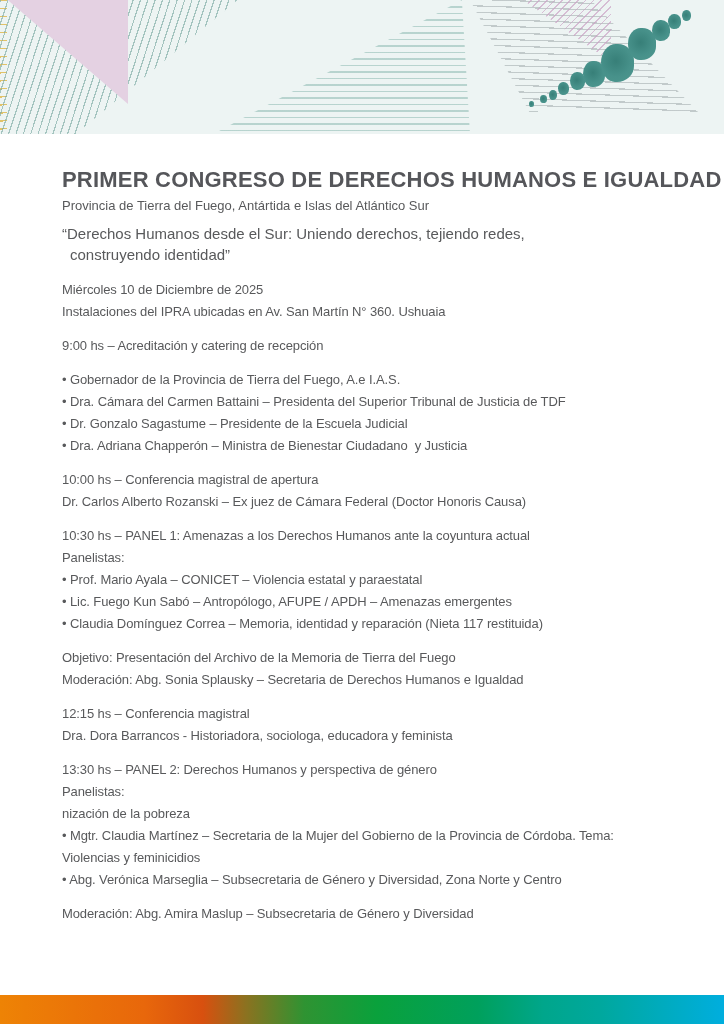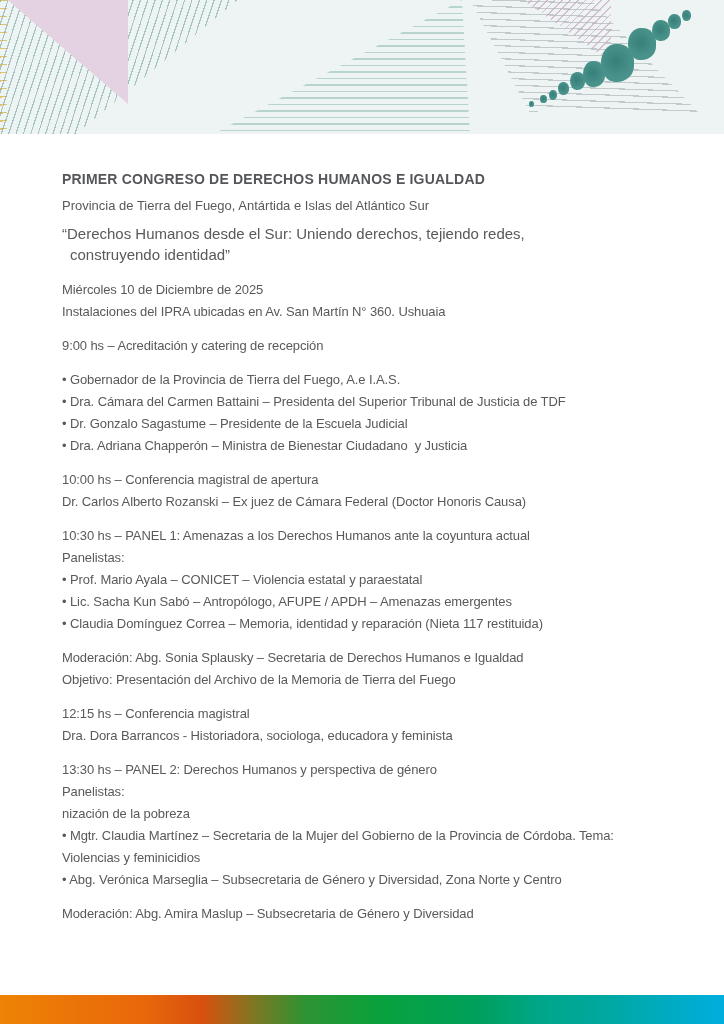--- a/index.html
+++ b/index.html
@@ -56,21 +56,21 @@
     background: radial-gradient(circle at 45% 45%, #377f78 0%, #47918a 55%, #4f978f 100%);
     border-radius: 48% 52% 55% 45% / 52% 48% 45% 55%;
   }
 
   
   .content {
     position: absolute; left: 62px; top: 166px; right: 20px;
   }
   .content p { margin: 0; white-space: pre; }
   .doc-title {
-    font-size: 14px; line-height: 27px; font-weight: 700;
+    font-size: 22px; line-height: 27px; font-weight: 700;
     color: #55565a; letter-spacing: 0.2px;
     margin: 0 0 2px 0 !important;
   }
   .doc-subtitle { font-size: 13px; line-height: 22px; }
   .quote { margin: 6px 0 14px 0; }
   .quote p { font-size: 15px; line-height: 21px; }
   .quote p.q2 { padding-left: 8px; }
   .blk { margin-bottom: 12px; }
   .ln { font-size: 13px; line-height: 22px; letter-spacing: -0.1px; }
 
@@ -138,27 +138,27 @@
 
     <div class="blk">
       <p class="ln">10:00 hs – Conferencia magistral de apertura</p>
       <p class="ln">Dr. Carlos Alberto Rozanski – Ex juez de Cámara Federal (Doctor Honoris Causa)</p>
     </div>
 
     <div class="blk">
       <p class="ln">10:30 hs – PANEL 1: Amenazas a los Derechos Humanos ante la coyuntura actual</p>
       <p class="ln">Panelistas:</p>
       <p class="ln">• Prof. Mario Ayala – CONICET – Violencia estatal y paraestatal</p>
-      <p class="ln">• Lic. Sacha Kun Sabó – Antropólogo, AFUPE / APDH – Amenazas emergentes</p>
+      <p class="ln">• Lic. Fuego Kun Sabó – Antropólogo, AFUPE / APDH – Amenazas emergentes</p>
       <p class="ln">• Claudia Domínguez Correa – Memoria, identidad y reparación (Nieta 117 restituida)</p>
     </div>
 
     <div class="blk">
+      <p class="ln">Objetivo: Presentación del Archivo de la Memoria de Tierra del Fuego</p>
       <p class="ln">Moderación: Abg. Sonia Splausky – Secretaria de Derechos Humanos e Igualdad</p>
-      <p class="ln">Objetivo: Presentación del Archivo de la Memoria de Tierra del Fuego</p>
     </div>
 
     <div class="blk">
       <p class="ln">12:15 hs – Conferencia magistral</p>
       <p class="ln">Dra. Dora Barrancos - Historiadora, sociologa, educadora y feminista</p>
     </div>
 
     <div class="blk">
       <p class="ln">13:30 hs – PANEL 2: Derechos Humanos y perspectiva de género</p>
       <p class="ln">Panelistas:</p>

